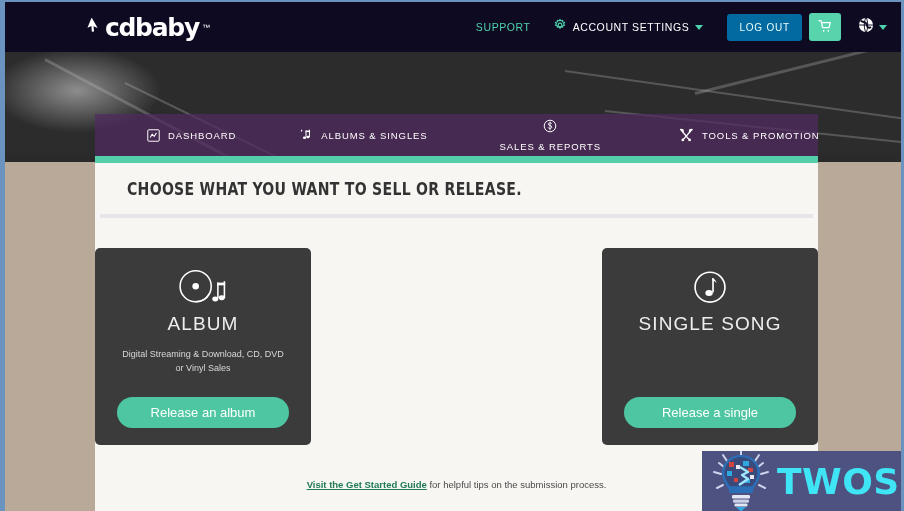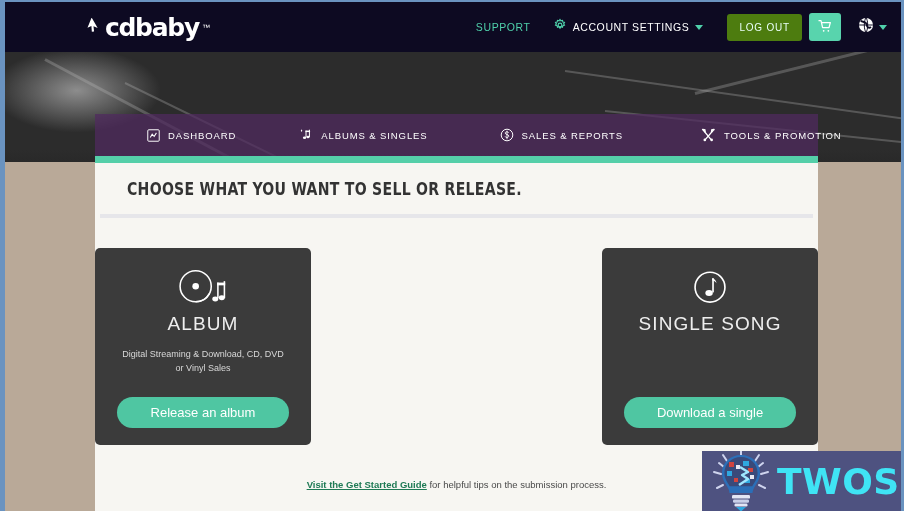--- a/index.html
+++ b/index.html
@@ -107,21 +107,21 @@
     letter-spacing: 0.6px;
     font-weight: 500;
   }
   .caret-down {
     width: 0; height: 0;
     border-left: 4.5px solid transparent;
     border-right: 4.5px solid transparent;
     border-top: 5px solid #4fd1ab;
   }
   .btn-logout {
-    background: #4d7c0f;
+    background: #0369a1;
     color: #e9fff8;
     border: none;
     border-radius: 3px;
     font-size: 10px;
     letter-spacing: 0.8px;
     font-weight: 500;
     padding: 8px 12px;
     margin-left: 12px;
     cursor: pointer;
     font-family: "Liberation Sans", sans-serif;
@@ -198,21 +198,21 @@
     gap: 8px;
     color: #ffffff;
     font-size: 9.5px;
     letter-spacing: 0.9px;
     font-weight: 500;
     cursor: pointer;
     white-space: nowrap;
   }
   .nav-item:nth-child(1) { margin-left: 52px; }
   .nav-item:nth-child(2) { margin-left: 62px; }
-  .nav-item:nth-child(3) { margin-left: 72px; }
+  .nav-item:nth-child(3) { margin-left: 72px; flex-direction: column; }
   .nav-item:nth-child(4) { margin-left: 78px; }
   .nav-icon { display: flex; align-items: center; }
 
   .teal-rule {
     position: absolute;
     left: 90px; top: 154px;
     width: 723px;
     height: 7px;
     background: #55cfa9;
     z-index: 21;
@@ -497,21 +497,21 @@
         <div class="card">
           <div class="card-icon">
             <svg width="44" height="44" viewBox="0 0 48 48" fill="none" stroke="#ffffff" stroke-width="1.8">
               <circle cx="24" cy="22" r="16.3"></circle>
               <rect x="26.4" y="12.2" width="1.8" height="15.5" fill="#ffffff" stroke="none"></rect>
               <path d="M26.4 12.2 c3.2 1.1 4.4 2.6 4.6 5.4 -1.1-1.9-2.6-2.6-4.6-3.1 z" fill="#ffffff" stroke="none"></path>
               <ellipse cx="23" cy="28.4" rx="4.1" ry="3.3" fill="#ffffff" stroke="none"></ellipse>
             </svg>
           </div>
           <div class="card-title">SINGLE SONG</div>
-          <button class="card-btn">Download a single</button>
+          <button class="card-btn">Release a single</button>
         </div>
       </div>
 
       <div class="footnote">
         <a>Visit the Get Started Guide</a><span> for helpful tips on the submission process.</span>
       </div>
     </div>
 
     <div class="watermark">
       <span class="wm-bulb">

